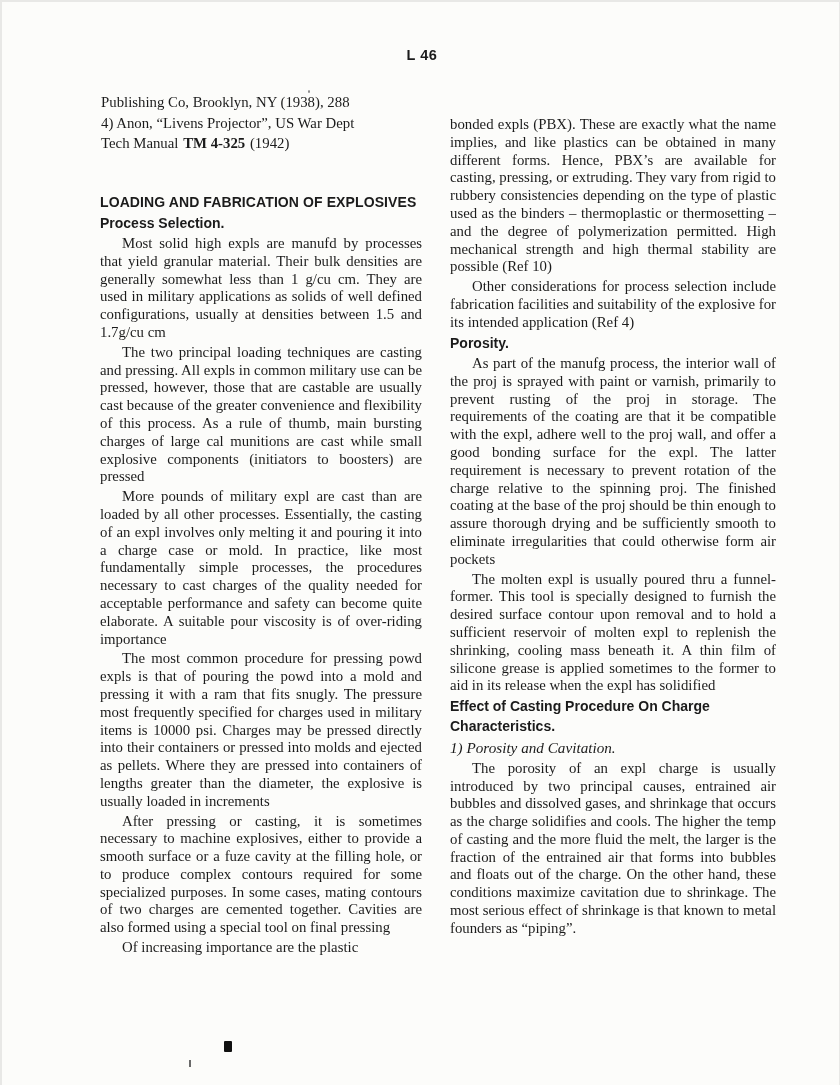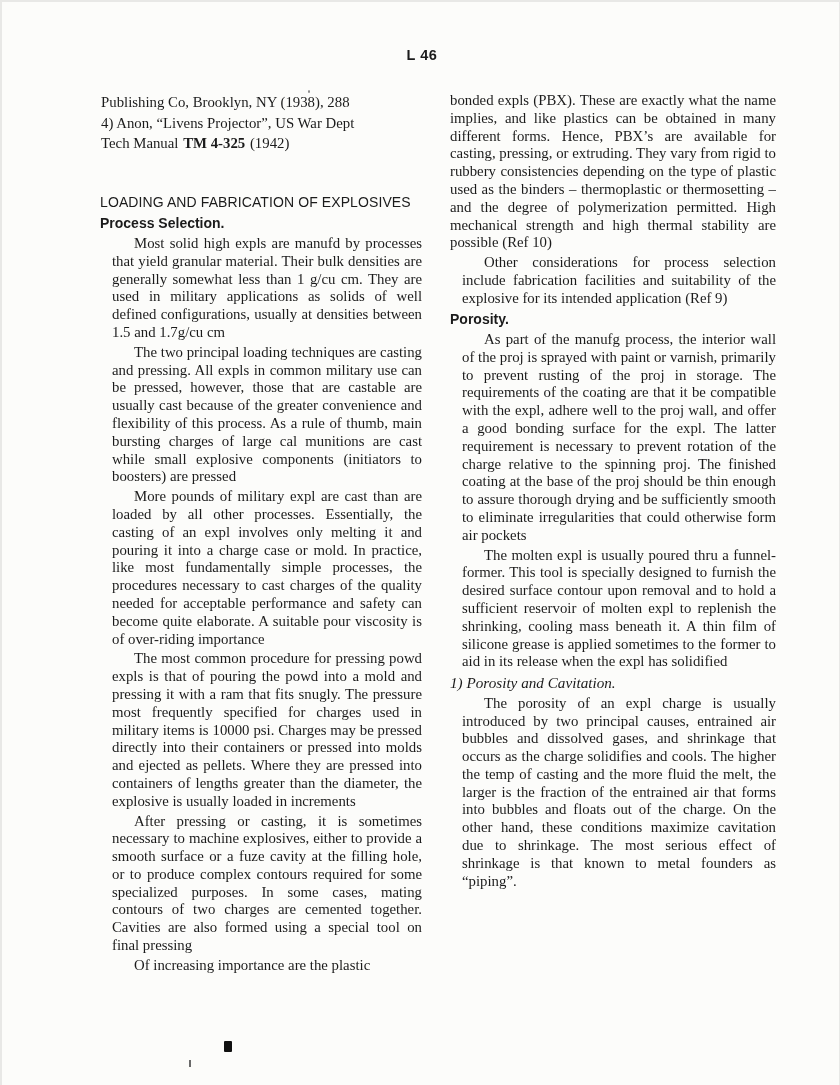--- a/index.html
+++ b/index.html
@@ -22,33 +22,33 @@
   .col {
     position:absolute; top:88px;
     font-size:14.8px; line-height:17.8px;
     text-align:justify;
   }
   .col-left  { left:96px;  width:326px; }
   .col-right { left:446px; width:330px; }
   .ref-line { text-align:left; line-height:18.5px; }
   .blk { margin:0; }
   .h1 {
-    font-family:"Liberation Sans", sans-serif; font-weight:normal;
+    font-family:"Liberation Sans", sans-serif; font-weight:bold;
     font-size:14px; line-height:20px; text-align:left; white-space:nowrap;
     letter-spacing:0.1px;
   }
   .h2 {
     font-family:"Liberation Sans", sans-serif; font-weight:bold;
     font-size:14px; line-height:19.5px; text-align:left;
   }
   .hitalic {
     font-style:italic; font-size:15.2px; line-height:19.5px; text-align:left;
   }
-  .para { text-indent:22px;margin-left:12px; }
-  .para-noindent { text-indent:0; }
+  .para { text-indent:22px; }
+  .para-noindent { text-indent:0;margin-top:24px; }
   .spacer { width:100%; }
   .speck { position:absolute; background:#101010; }
   .speck-1 { left:222px; top:1039px; width:8px;  height:11px; border-radius:1px; }
   .speck-2 { left:187px; top:1058px; width:2px;  height:7px; background:#6a6a6a; }
   .speck-3 { left:306px; top:88px;  width:2px;  height:3px; background:#8a8a8a; border-radius:50%; }
 </style>
 </head>
 <body>
 
 <div class="page">
@@ -64,23 +64,24 @@
       <div class="blk h2">Process Selection.</div>
       <div class="blk para">Most solid high expls are manufd by processes that yield granular material. Their bulk densities are generally somewhat less than 1 g/cu cm. They are used in military applications as solids of well defined configurations, usually at densities between 1.5 and 1.7g/cu cm</div>
       <div class="blk para">The two principal loading techniques are casting and pressing. All expls in common military use can be pressed, however, those that are castable are usually cast because of the greater convenience and flexibility of this process. As a rule of thumb, main bursting charges of large cal munitions are cast while small explosive components (initiators to boosters) are pressed</div>
       <div class="blk para">More pounds of military expl are cast than are loaded by all other processes. Essentially, the casting of an expl involves only melting it and pouring it into a charge case or mold. In practice, like most fundamentally simple processes, the procedures necessary to cast charges of the quality needed for acceptable performance and safety can become quite elaborate. A suitable pour viscosity is of over-riding importance</div>
       <div class="blk para">The most common procedure for pressing powd expls is that of pouring the powd into a mold and pressing it with a ram that fits snugly. The pressure most frequently specified for charges used in military items is 10000 psi. Charges may be pressed directly into their containers or pressed into molds and ejected as pellets. Where they are pressed into containers of lengths greater than the diameter, the explosive is usually loaded in increments</div>
       <div class="blk para">After pressing or casting, it is sometimes necessary to machine explosives, either to provide a smooth surface or a fuze cavity at the filling hole, or to produce complex contours required for some specialized purposes. In some cases, mating contours of two charges are cemented together. Cavities are also formed using a special tool on final pressing</div>
       <div class="blk para">Of increasing importance are the plastic</div>
     </div>
   <div class="col col-right" id="col-right">
       <div class="blk para-noindent">bonded expls (PBX). These are exactly what the name implies, and like plastics can be obtained in many different forms. Hence, PBX’s are available for casting, pressing, or extruding. They vary from rigid to rubbery consistencies depending on the type of plastic used as the binders – thermoplastic or thermosetting – and the degree of polymerization permitted. High mechanical strength and high thermal stability are possible (Ref 10)</div>
-      <div class="blk para">Other considerations for process selection include fabrication facilities and suitability of the explosive for its intended application (Ref 9)</div>
+      <div class="blk para">Other considerations for process selection include fabrication facilities and suitability of the explosive for its intended application (Ref 4)</div>
       <div class="blk h2">Porosity.</div>
       <div class="blk para">As part of the manufg process, the interior wall of the proj is sprayed with paint or varnish, primarily to prevent rusting of the proj in storage. The requirements of the coating are that it be compatible with the expl, adhere well to the proj wall, and offer a good bonding surface for the expl. The latter requirement is necessary to prevent rotation of the charge relative to the spinning proj. The finished coating at the base of the proj should be thin enough to assure thorough drying and be sufficiently smooth to eliminate irregularities that could otherwise form air pockets</div>
       <div class="blk para">The molten expl is usually poured thru a funnel-former. This tool is specially designed to furnish the desired surface contour upon removal and to hold a sufficient reservoir of molten expl to replenish the shrinking, cooling mass beneath it. A thin film of silicone grease is applied sometimes to the former to aid in its release when the expl has solidified</div>
+      <div class="blk h2">Effect of Casting Procedure On Charge Characteristics.</div>
       <div class="blk hitalic">1)  Porosity and Cavitation.</div>
       <div class="blk para">The porosity of an expl charge is usually introduced by two principal causes, entrained air bubbles and dissolved gases, and shrinkage that occurs as the charge solidifies and cools. The higher the temp of casting and the more fluid the melt, the larger is the fraction of the entrained air that forms into bubbles and floats out of the charge. On the other hand, these conditions maximize cavitation due to shrinkage. The most serious effect of shrinkage is that known to metal founders as “piping”.</div>
     </div>
   <div class="speck speck-1"></div>
   <div class="speck speck-2"></div>
   <div class="speck speck-3"></div>
 </div>
 
 </body></html>

